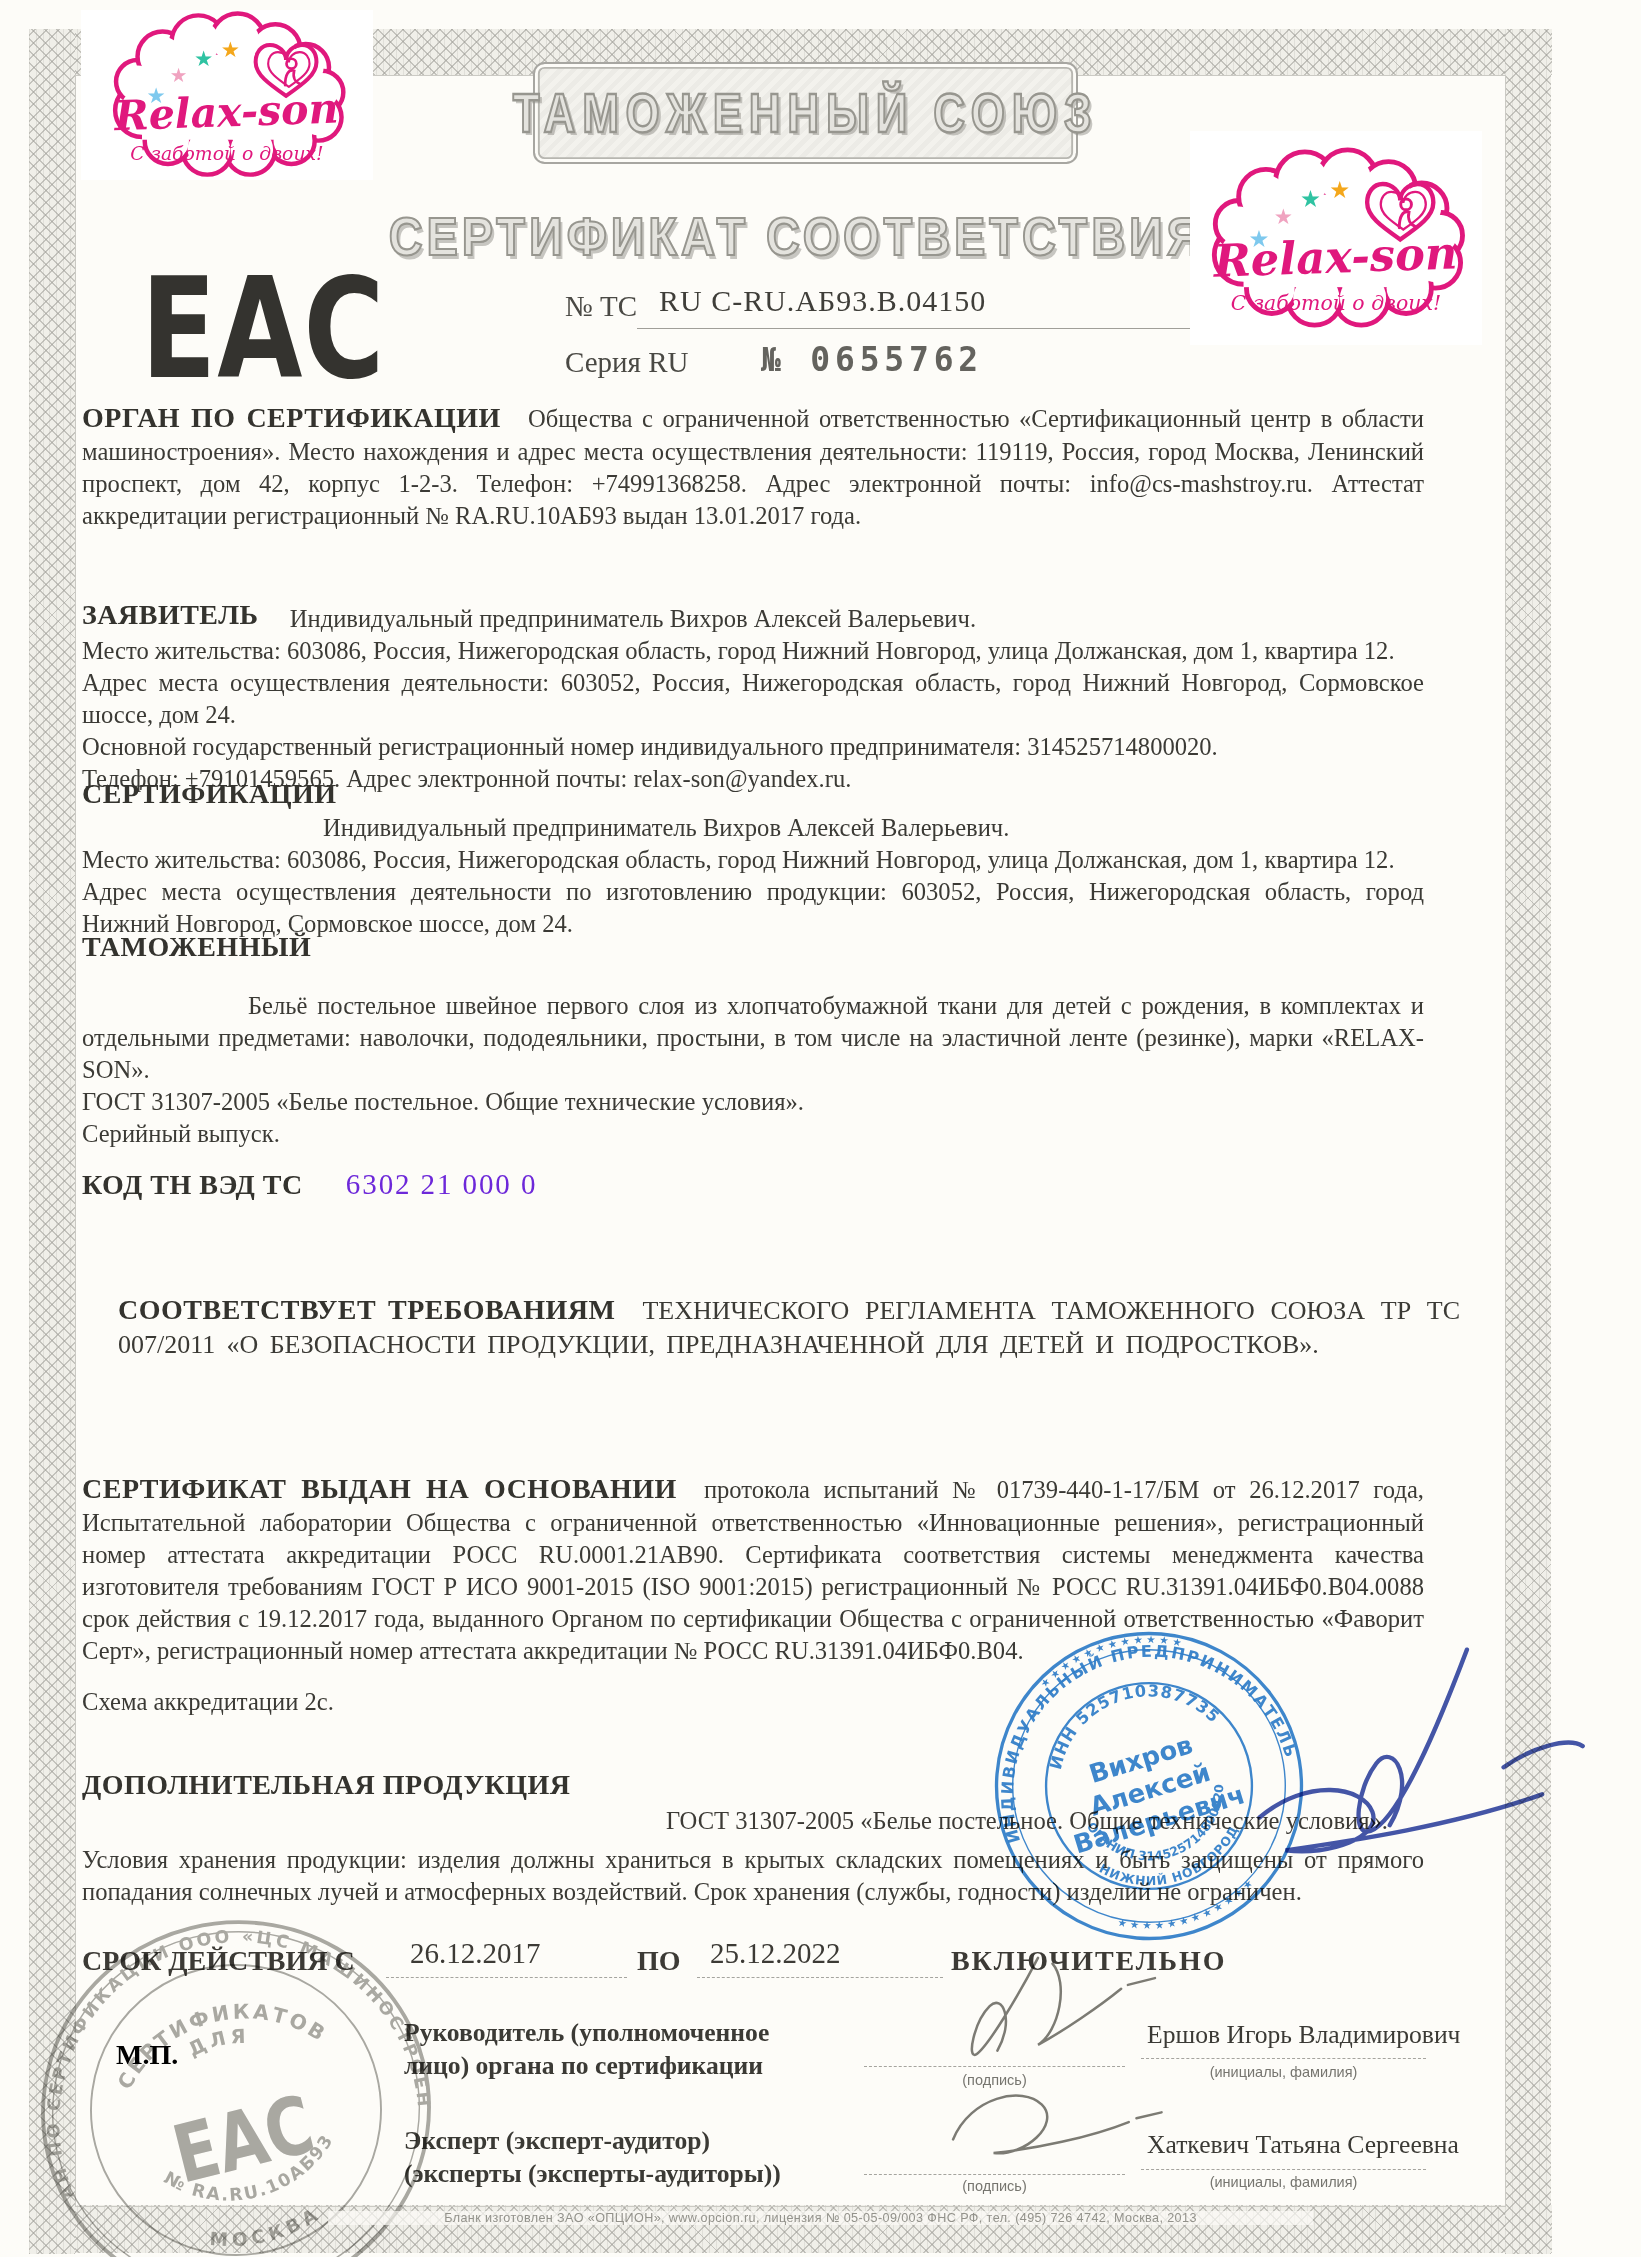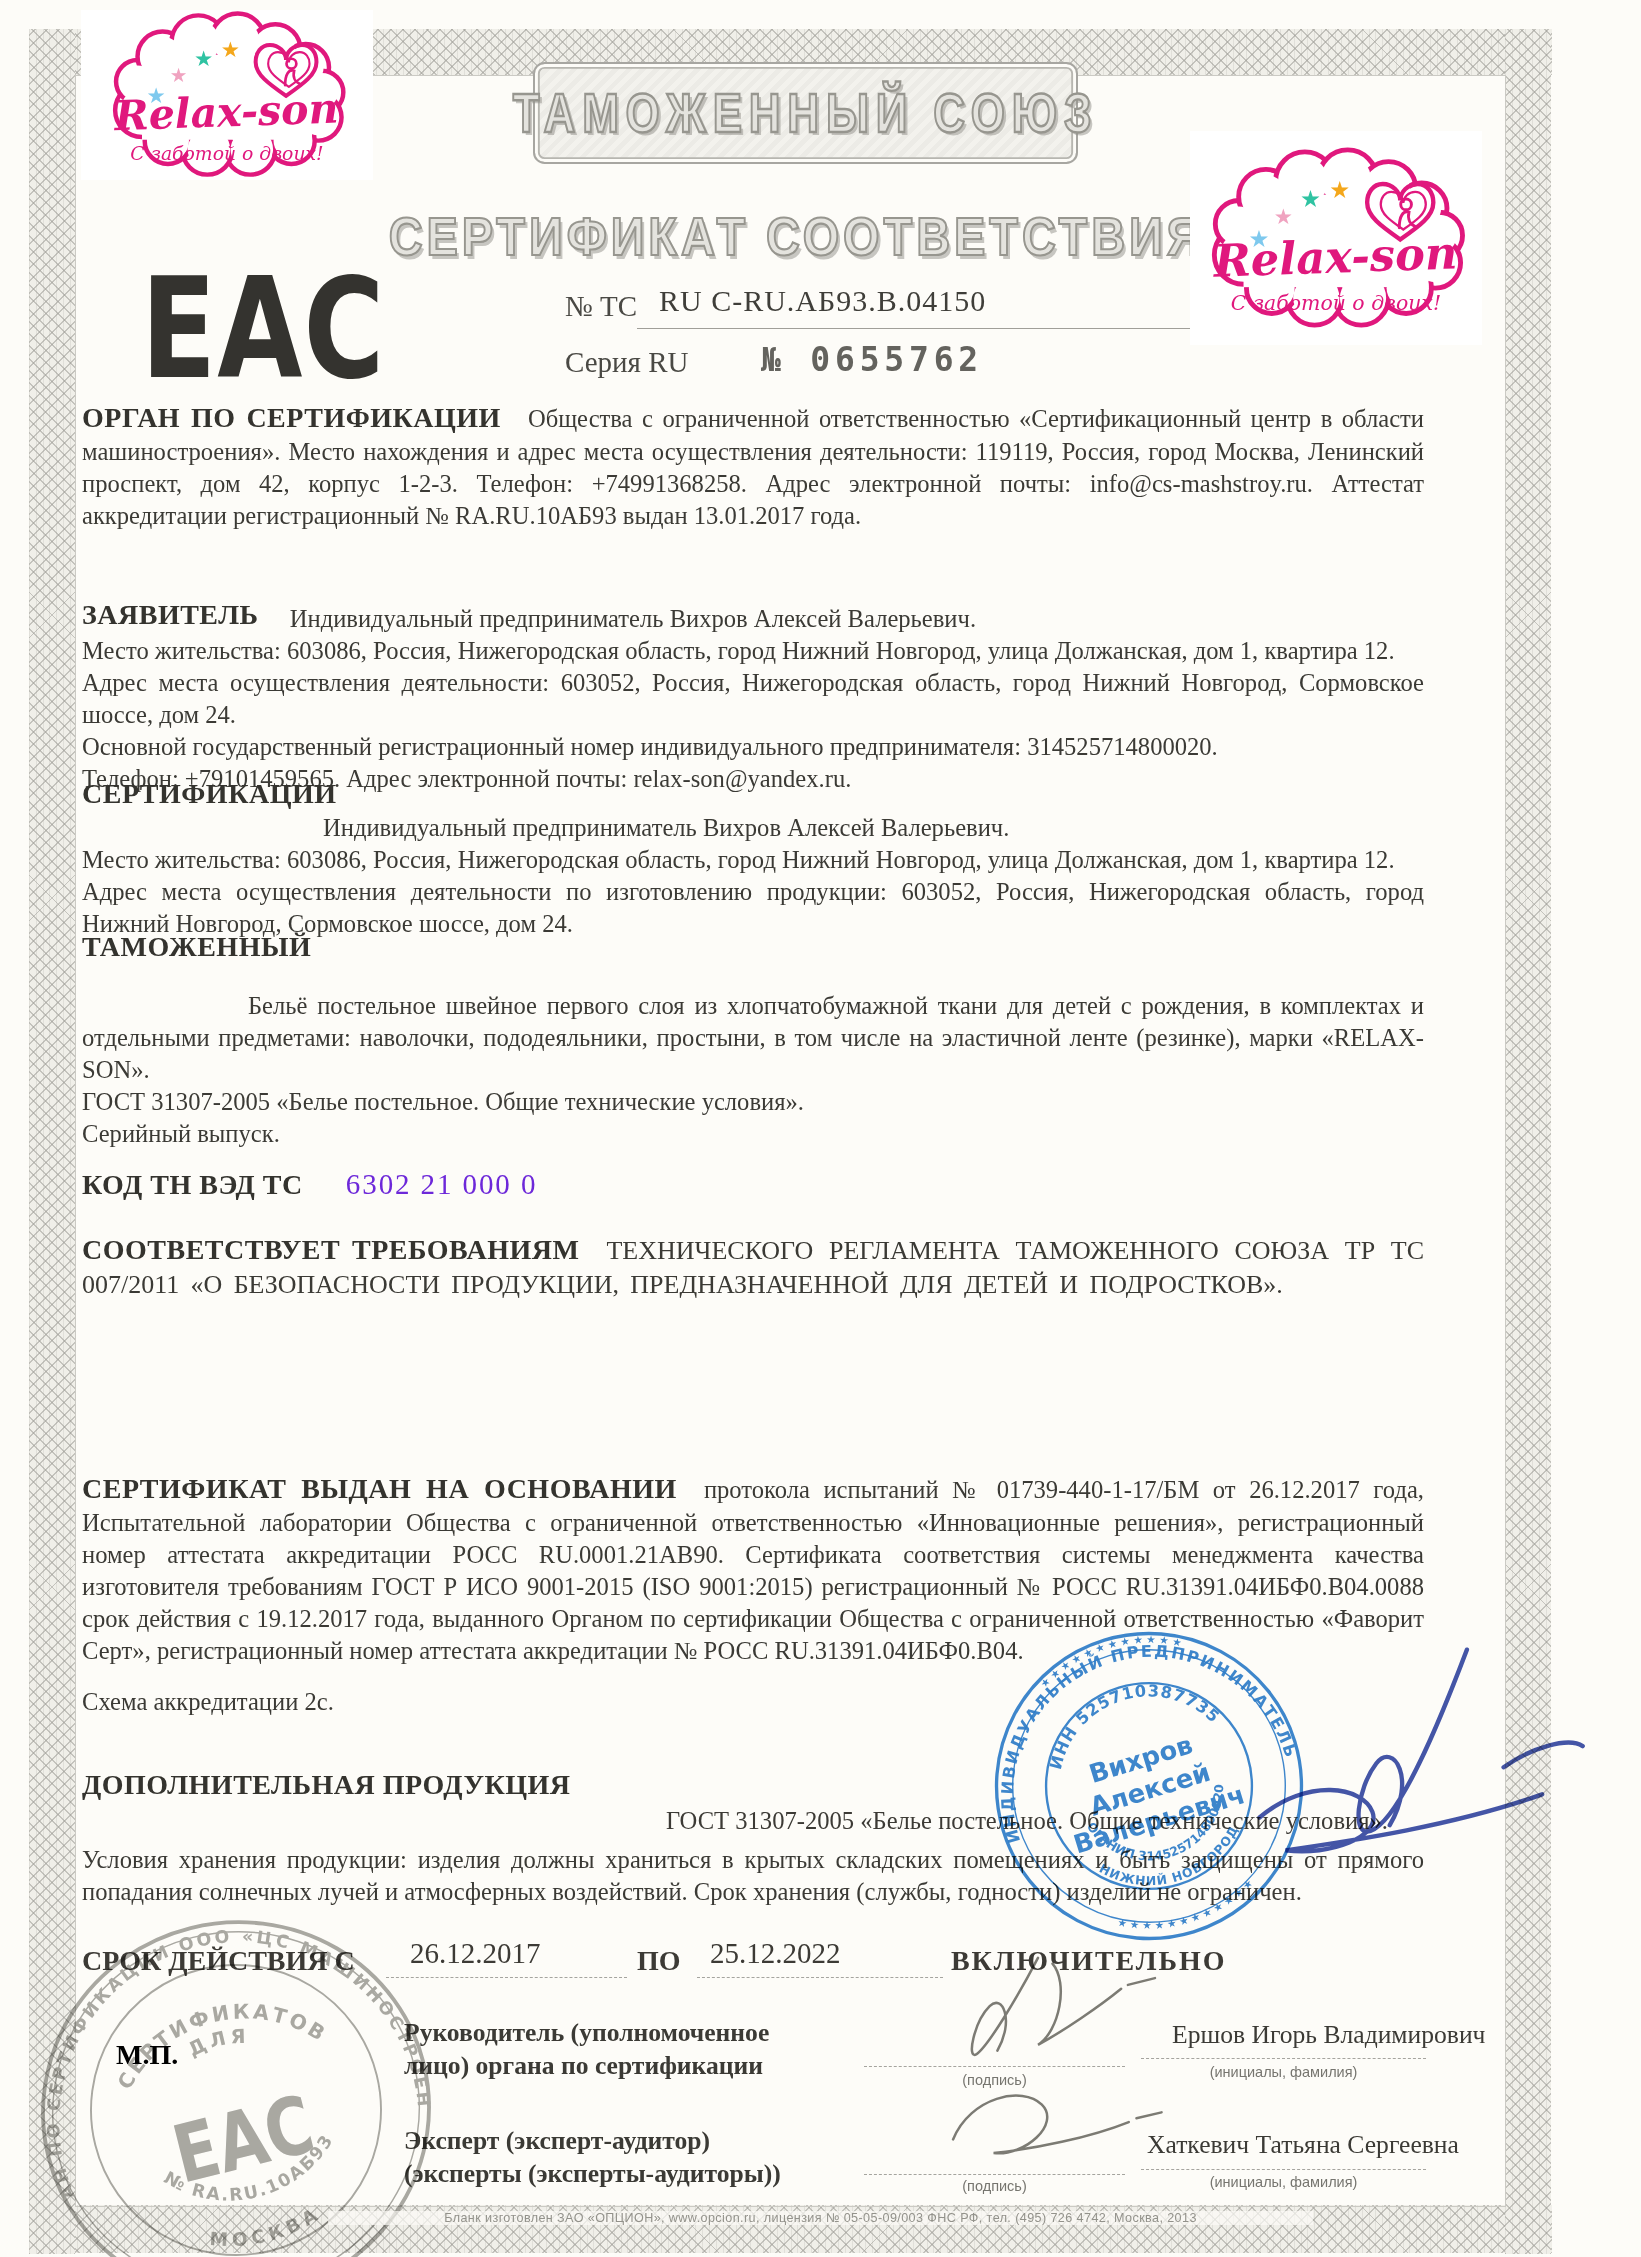--- a/index.html
+++ b/index.html
@@ -123,21 +123,21 @@
     <div class="block-indent" style="margin-top:25px;">Бельё постельное швейное первого слоя из хлопчатобумажной ткани для детей с рождения, в комплектах и отдельными предметами: наволочки, пододеяльники, простыни, в том числе на эластичной ленте (резинке), марки «RELAX-SON».</div>
     <div>ГОСТ 31307-2005 «Белье постельное. Общие технические условия».</div>
     <div>Серийный выпуск.</div>
   </div>
 
   <div class="sec" style="top:1166px;">
     <span class="lbl">КОД ТН ВЭД ТС</span>
     <span class="kod-value">6302 21 000 0</span>
   </div>
 
-  <div class="sec" style="top:1232px;">
+  <div class="sec" style="top:1292px;margin-left:36px;">
     <span class="lbl">СООТВЕТСТВУЕТ ТРЕБОВАНИЯМ</span><span class="lbl-gap"></span><span class="caps">ТЕХНИЧЕСКОГО РЕГЛАМЕНТА ТАМОЖЕННОГО СОЮЗА ТР ТС 007/2011 «О БЕЗОПАСНОСТИ ПРОДУКЦИИ, ПРЕДНАЗНАЧЕННОЙ ДЛЯ ДЕТЕЙ И ПОДРОСТКОВ».</span>
   </div>
 
   <div class="sec" style="top:1471px;">
     <span class="lbl">СЕРТИФИКАТ ВЫДАН НА ОСНОВАНИИ</span><span class="lbl-gap"></span><span>протокола испытаний № 01739-440-1-17/БМ от 26.12.2017 года, Испытательной лаборатории Общества с ограниченной ответственностью «Инновационные решения», регистрационный номер аттестата аккредитации РОСС RU.0001.21АВ90. Сертификата соответствия системы менеджмента качества изготовителя требованиям ГОСТ Р ИСО 9001-2015 (ISO 9001:2015) регистрационный № РОСС RU.31391.04ИБФ0.В04.0088 срок действия с 19.12.2017 года, выданного Органом по сертификации Общества с ограниченной ответственностью «Фаворит Серт», регистрационный номер аттестата аккредитации № РОСС RU.31391.04ИБФ0.В04.</span>
   </div>
   <div class="sec" style="top:1686px;">Схема аккредитации 2с.</div>
 
   <div class="sec" style="top:1767px;">
     <span class="lbl">ДОПОЛНИТЕЛЬНАЯ ПРОДУКЦИЯ</span>
@@ -152,21 +152,21 @@
     <span class="v-to">25.12.2022</span>
     <span class="v-incl">ВКЛЮЧИТЕЛЬНО</span>
   </div>
   <div class="dashline" style="left:386px;top:1977px;width:241px;"></div>
   <div class="dashline" style="left:697px;top:1977px;width:246px;"></div>
 
   <div class="role" style="top:2016px;">Руководитель (уполномоченное
 лицо) органа по сертификации</div>
   <div class="dashline" style="left:864px;top:2066px;width:261px;"></div>
   <div class="caption" style="left:864px;top:2072px;width:261px;">(подпись)</div>
-  <div class="sig-name" style="top:2020px;margin-left:25px;">Ершов Игорь Владимирович</div>
+  <div class="sig-name" style="top:2020px;">Ершов Игорь Владимирович</div>
   <div class="dashline" style="left:1141px;top:2058px;width:285px;"></div>
   <div class="caption" style="left:1141px;top:2064px;width:285px;">(инициалы, фамилия)</div>
 
   <div class="role" style="top:2124px;">Эксперт (эксперт-аудитор)
 (эксперты (эксперты-аудиторы))</div>
   <div class="dashline" style="left:864px;top:2174px;width:261px;"></div>
   <div class="caption" style="left:864px;top:2178px;width:261px;">(подпись)</div>
   <div class="sig-name" style="top:2130px;">Хаткевич Татьяна Сергеевна</div>
   <div class="dashline" style="left:1141px;top:2169px;width:285px;"></div>
   <div class="caption" style="left:1141px;top:2174px;width:285px;">(инициалы, фамилия)</div>

